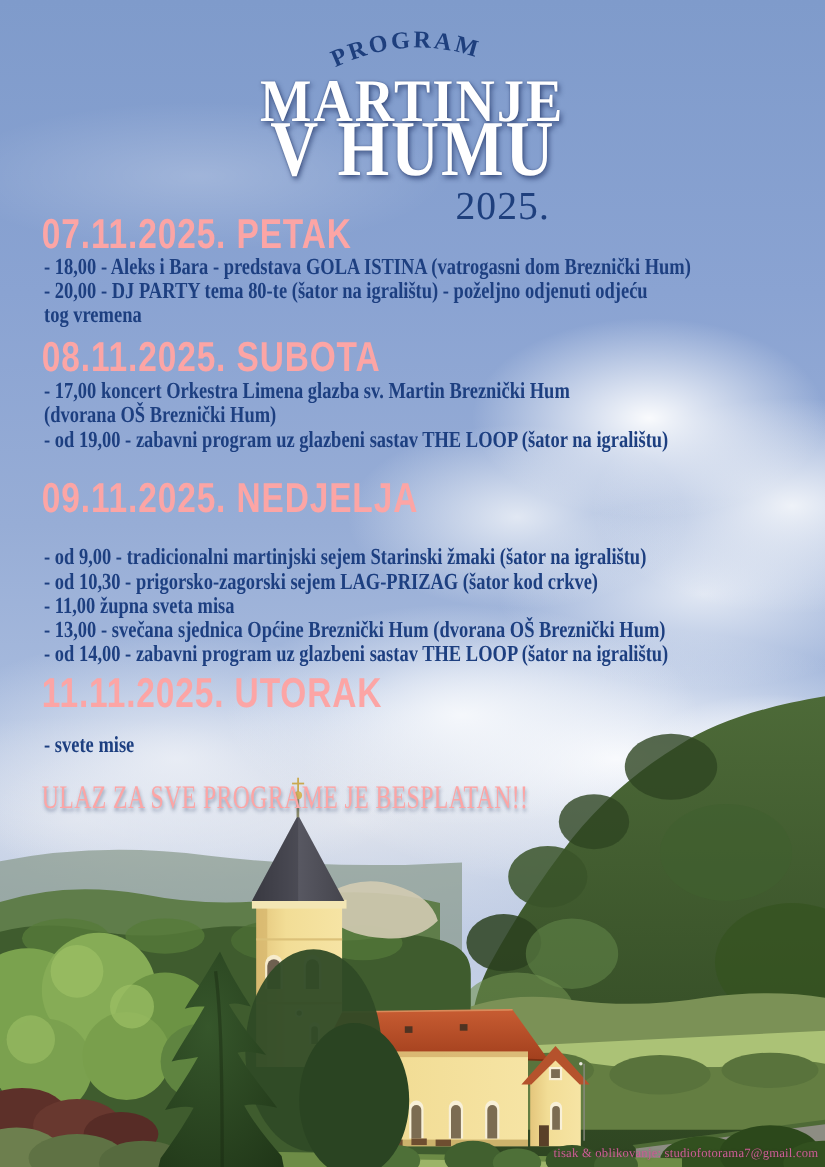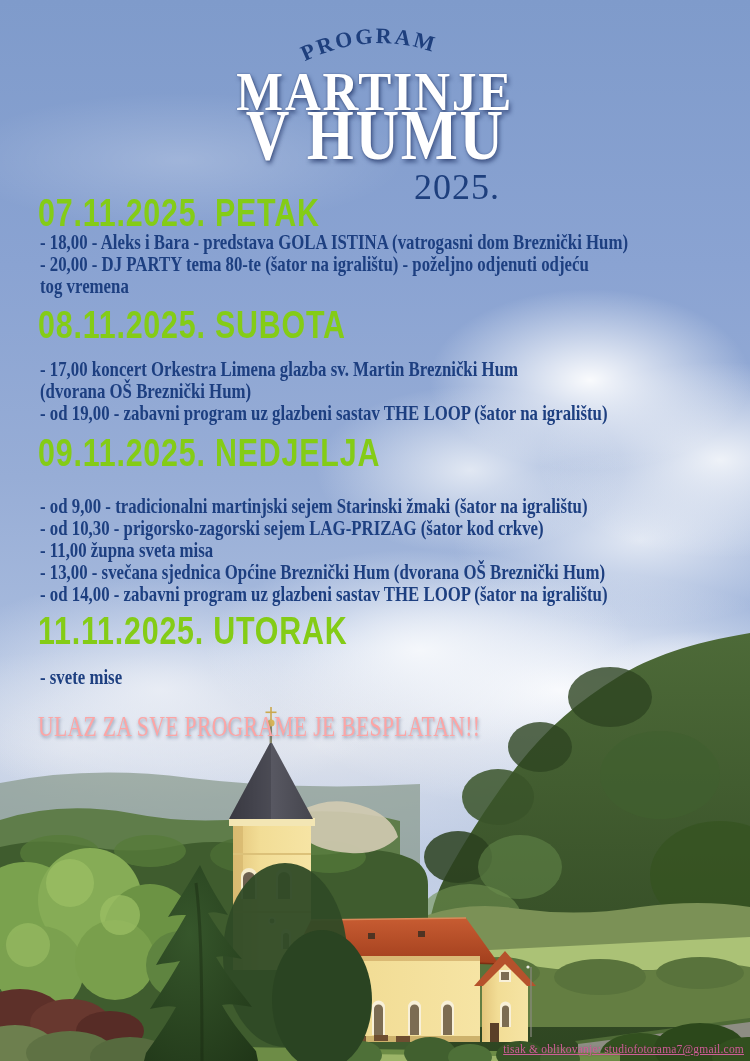--- a/index.html
+++ b/index.html
@@ -25,21 +25,21 @@
       radial-gradient(ellipse 300px 120px at 70px 745px,  rgba(223,228,238,.85), rgba(223,228,238,0) 78%),
       radial-gradient(ellipse 320px 90px  at 360px 720px, rgba(150,160,185,.40), rgba(150,160,185,0) 78%),
       linear-gradient(180deg,#7f9bcb 0%,#8aa3d2 25%,#97add6 45%,#a9bcde 62%,#bfcce4 78%,#cdd6e8 100%);
   }
   
   .sx{display:inline-block;transform-origin:0 50%;white-space:nowrap;}
   .cx{display:inline-block;transform-origin:50% 50%;white-space:nowrap;}
   .sec-heading{
     position:absolute;left:38px;
     font-family:"Liberation Sans",sans-serif;font-weight:800;
-    font-size:38px;line-height:40px;color:#84cc16;letter-spacing:1px;
+    font-size:38px;line-height:40px;color:#fca5a5;letter-spacing:1px;
   }
   .sec-heading .sx{transform:scaleX(.80);}
   .event-lines{position:absolute;left:40px;}
   .line{font-weight:bold;font-size:21px;line-height:22px;color:#1d3f80;height:22px;}
   .line .sx{transform:scaleX(.80);}
   .big-title{
     position:absolute;width:750px;text-align:center;color:#ffffff;font-weight:bold;
     text-shadow:2px 3px 5px rgba(23,42,92,.65), 0 0 2px rgba(23,42,92,.45);
   }
   #title-line1{top:62px;font-size:55px;line-height:60px;}
@@ -50,21 +50,21 @@
     position:absolute;left:414px;top:166px;font-size:36px;font-weight:normal;color:#1e3f7d;
     letter-spacing:1px;
   }
   #banner{
     position:absolute;left:38px;top:708px;font-size:30px;line-height:36px;color:#fca5a5;
     text-shadow:1px 2px 4px rgba(40,60,100,.45);letter-spacing:.5px;
   }
   #banner .sx{transform:scaleX(.72);}
   #credit{
     position:absolute;right:6px;top:1043px;font-size:11.5px;color:#cc5f95;
-    letter-spacing:.2px;text-shadow:0 0 2px rgba(100,20,70,.35);text-decoration:underline;
+    letter-spacing:.2px;text-shadow:0 0 2px rgba(100,20,70,.35);
   }
   #program-arc{position:absolute;left:280px;top:18px;}
   #landscape{position:absolute;left:0;top:615px;}
 </style>
 </head>
 <body>
 
 <div id="poster">
   <div id="sky"></div>
 
@@ -268,21 +268,21 @@
     <div class="event-lines" style="top:231px">
       <div class="line"><span class="sx">- 18,00 - Aleks i Bara - predstava GOLA ISTINA (vatrogasni dom Breznički Hum)</span></div>
       <div class="line"><span class="sx">- 20,00 - DJ PARTY tema 80-te (šator na igralištu) - poželjno odjenuti odjeću</span></div>
       <div class="line"><span class="sx">tog vremena</span></div>
     </div>
   </div>
 
   <div>
     <div class="sec-heading" style="top:305px">
       <span class="sx">08.11.2025. SUBOTA</span></div>
-    <div class="event-lines" style="top:358px">
+    <div class="event-lines" style="top:344px">
       <div class="line"><span class="sx">- 17,00 koncert Orkestra Limena glazba sv. Martin Breznički Hum</span></div>
       <div class="line"><span class="sx">(dvorana OŠ Breznički Hum)</span></div>
       <div class="line"><span class="sx">- od 19,00 - zabavni program uz glazbeni sastav THE LOOP (šator na igralištu)</span></div>
     </div>
   </div>
 
   <div>
     <div class="sec-heading" style="top:433px">
       <span class="sx">09.11.2025. NEDJELJA</span></div>
     <div class="event-lines" style="top:495px">

